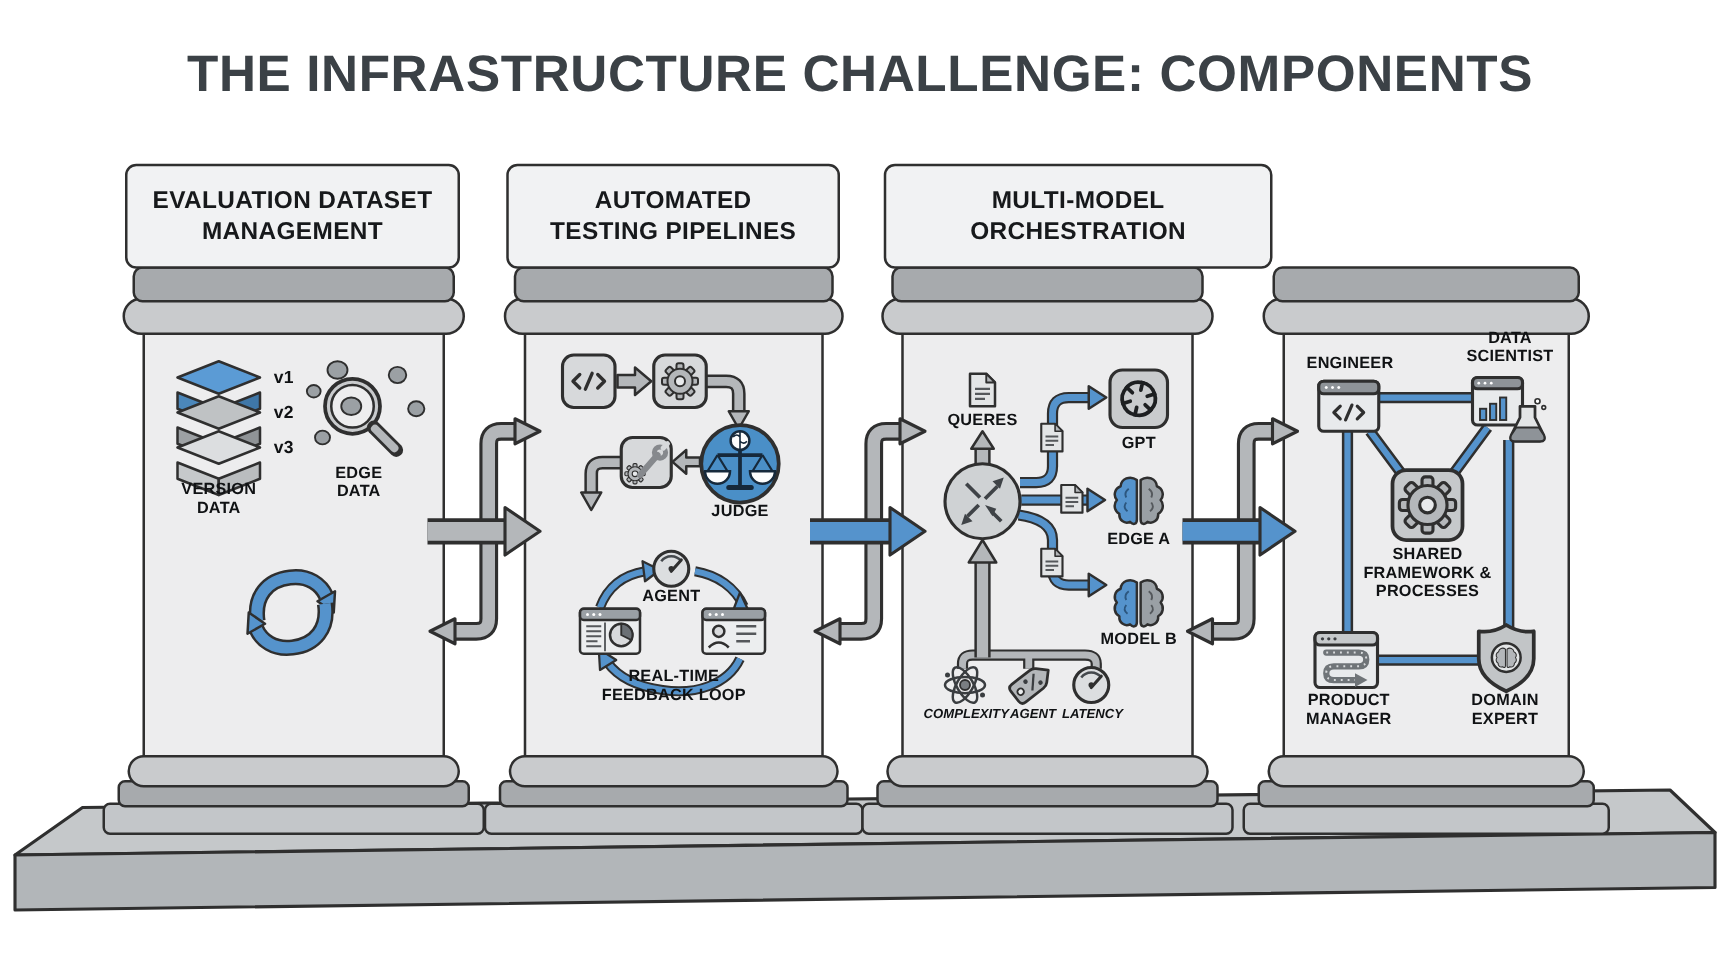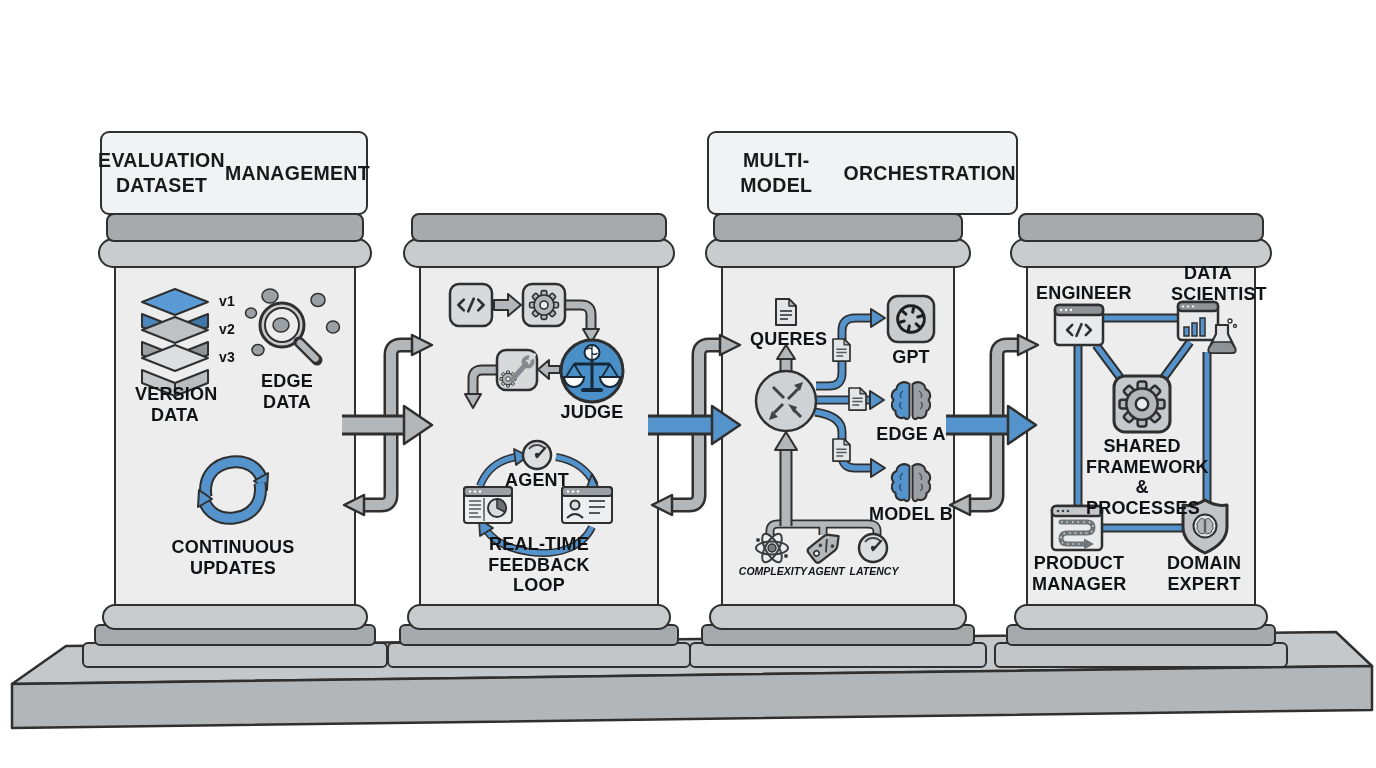--- a/index.html
+++ b/index.html
@@ -2,40 +2,41 @@
 <html><head>
 <meta charset="utf-8">
 <style>
   html,body{margin:0;padding:0;background:#fff;}
   #stage{position:relative;width:1376px;height:768px;background:#ffffff;overflow:hidden;
          font-family:"Liberation Sans",sans-serif;}
   .title{position:absolute;top:36px;left:0;width:100%;text-align:center;
          font-size:41px;font-weight:700;color:#3b4146;letter-spacing:.5px;}
   .p-part{position:absolute;border:2.5px solid #2f2f2f;box-sizing:border-box;}
   .p-head{top:131px;height:84px;background:#f1f2f3;border-radius:9px;z-index:5;
-          display:flex;flex-direction:row;align-items:center;justify-content:center;
+          display:flex;flex-direction:column;align-items:center;justify-content:center;
           font-size:19.5px;font-weight:700;line-height:1.26;color:#17191b;letter-spacing:.3px;text-align:center;}
   .cap1{top:213px;height:29px;background:#a7aaad;border-radius:8px;z-index:4;}
   .cap2{top:238px;height:30px;background:#c9cbcd;border-radius:15px;z-index:3;}
   .shaft{top:255px;height:359px;background:#ededee;z-index:2;}
   .base1{top:604px;height:26px;background:#c9cbcd;border-radius:13px;z-index:3;}
   .base2{top:624px;height:22px;background:#a7aaad;border-radius:6px;z-index:2;}
   .base3{top:642px;height:26px;background:#c3c6c9;border-radius:6px;z-index:1;}
   #platform{position:absolute;left:0;top:0;z-index:0;}
   #overlay{position:absolute;left:0;top:0;z-index:6;pointer-events:none;}
-  .cap{position:absolute;z-index:7;font-weight:700;font-size:18px;line-height:1.14;
+  .cap{position:absolute;z-index:7;font-weight:700;font-size:13px;line-height:1.14;
        color:#101214;text-align:center;letter-spacing:.2px;}
   .cap.small{font-size:10.5px;letter-spacing:0;font-style:italic;}
   .cap.vlabel{font-size:14px;text-align:center;}
 </style>
 </head>
 <body>
 
 <div id="stage">
 
+  <div class="title">THE INFRASTRUCTURE CHALLENGE: COMPONENTS</div>
 
   <svg id="platform" width="1376" height="768" viewBox="0 0 1376 768">
     <polygon points="66,646 1336,632 1372,666 12,684" fill="#c5c8ca" stroke="#2f2f2f" stroke-width="2.5" stroke-linejoin="round"></polygon>
     <polygon points="12,684 1372,666 1372,710 12,728" fill="#b2b6b9" stroke="#2f2f2f" stroke-width="2.5" stroke-linejoin="round"></polygon>
   </svg>
 
   <div class="p-part base3" style="left:82px;width:306px"></div>
   <div class="p-part base2" style="left:94px;width:282px"></div>
   <div class="p-part base1" style="left:102px;width:266px"></div>
   <div class="p-part shaft" style="left:114px;width:242px"></div>
@@ -45,20 +46,24 @@
     <span>EVALUATION DATASET</span>
     <span>MANAGEMENT</span>
   </div>
 
   <div class="p-part base3" style="left:387px;width:304px"></div>
   <div class="p-part base2" style="left:399px;width:280px"></div>
   <div class="p-part base1" style="left:407px;width:264px"></div>
   <div class="p-part shaft" style="left:419px;width:240px"></div>
   <div class="p-part cap2" style="left:403px;width:272px"></div>
   <div class="p-part cap1" style="left:411px;width:256px"></div>
+  <div class="p-part p-head" style="left:405px;width:267px">
+    <span>AUTOMATED</span>
+    <span>TESTING PIPELINES</span>
+  </div>
 
   <div class="p-part base3" style="left:689px;width:298px"></div>
   <div class="p-part base2" style="left:701px;width:274px"></div>
   <div class="p-part base1" style="left:709px;width:258px"></div>
   <div class="p-part shaft" style="left:721px;width:234px"></div>
   <div class="p-part cap2" style="left:705px;width:266px"></div>
   <div class="p-part cap1" style="left:713px;width:250px"></div>
   <div class="p-part p-head" style="left:707px;width:311px">
     <span>MULTI-MODEL</span>
     <span>ORCHESTRATION</span>
@@ -359,21 +364,20 @@
       <use href="#hemi" fill="#b4b7ba" transform="scale(-0.42,0.42)"></use>
       <use href="#hemi" fill="#b4b7ba" transform="scale(0.42)"></use>
     </g>
   </svg>
 
   <div class="cap vlabel" style="left:207px;top:294px;width:40px">v1</div>
   <div class="cap vlabel" style="left:207px;top:322px;width:40px">v2</div>
   <div class="cap vlabel" style="left:207px;top:350px;width:40px">v3</div>
   <div class="cap" style="left:135px;top:384px;width:80px">VERSION DATA</div>
   <div class="cap" style="left:257px;top:371px;width:60px">EDGE DATA</div>
-  <div class="cap" style="left:160px;top:537px;width:146px">CONTINUOUS UPDATES</div>
 
   <div class="cap" style="left:552px;top:402px;width:80px">JUDGE</div>
   <div class="cap" style="left:501px;top:470px;width:72px">AGENT</div>
   <div class="cap" style="left:474px;top:534px;width:130px">REAL-TIME FEEDBACK LOOP</div>
 
   <div class="cap" style="left:750px;top:329px;width:72px">QUERES</div>
   <div class="cap" style="left:883px;top:347px;width:56px">GPT</div>
   <div class="cap" style="left:866px;top:424px;width:90px">EDGE A</div>
   <div class="cap" style="left:866px;top:504px;width:90px">MODEL B</div>
   <div class="cap small" style="left:736px;top:566px;width:74px">COMPLEXITY</div>

